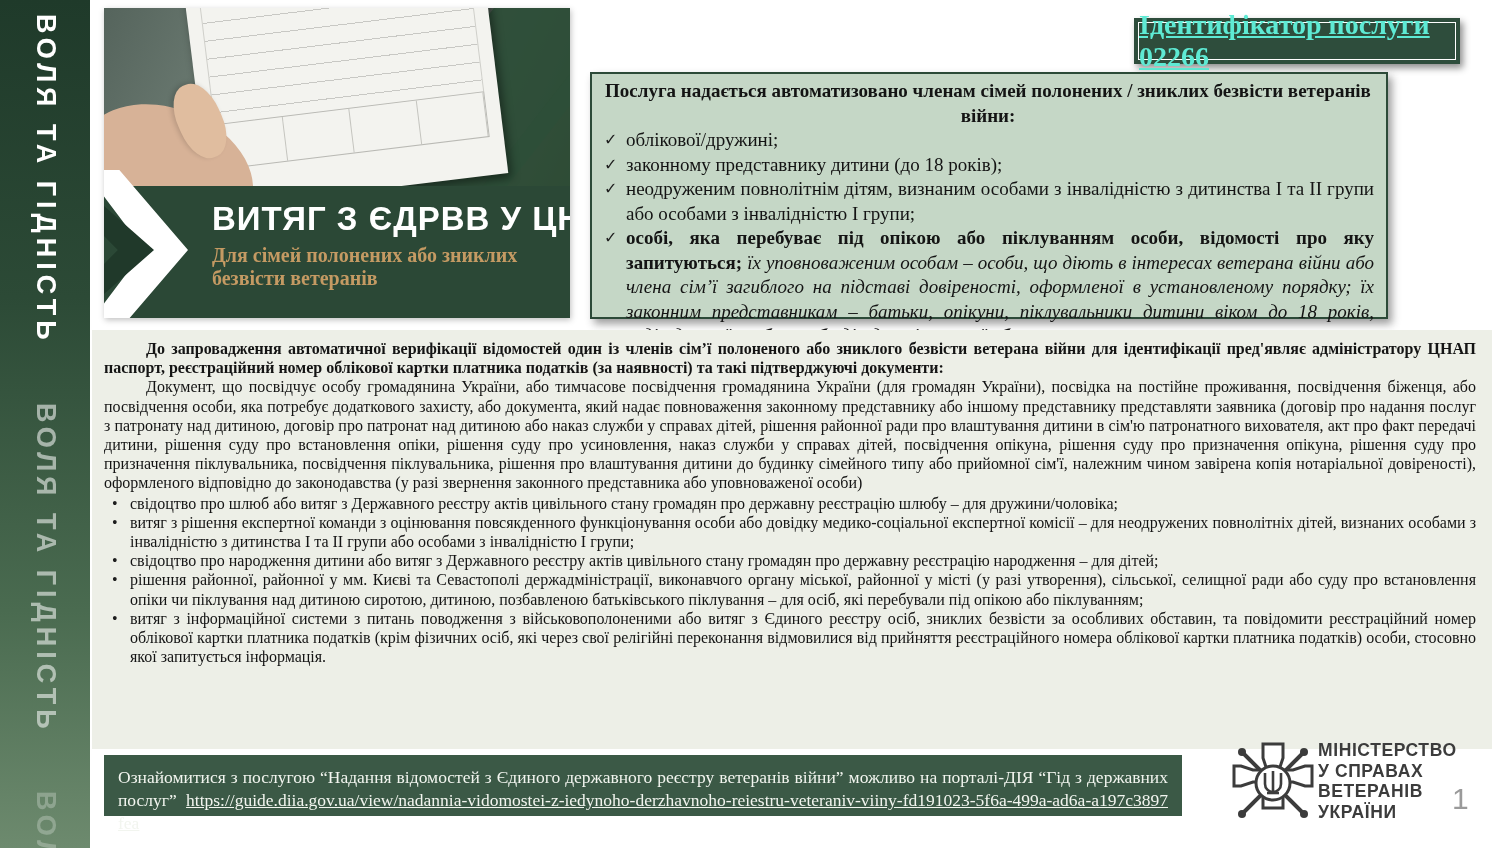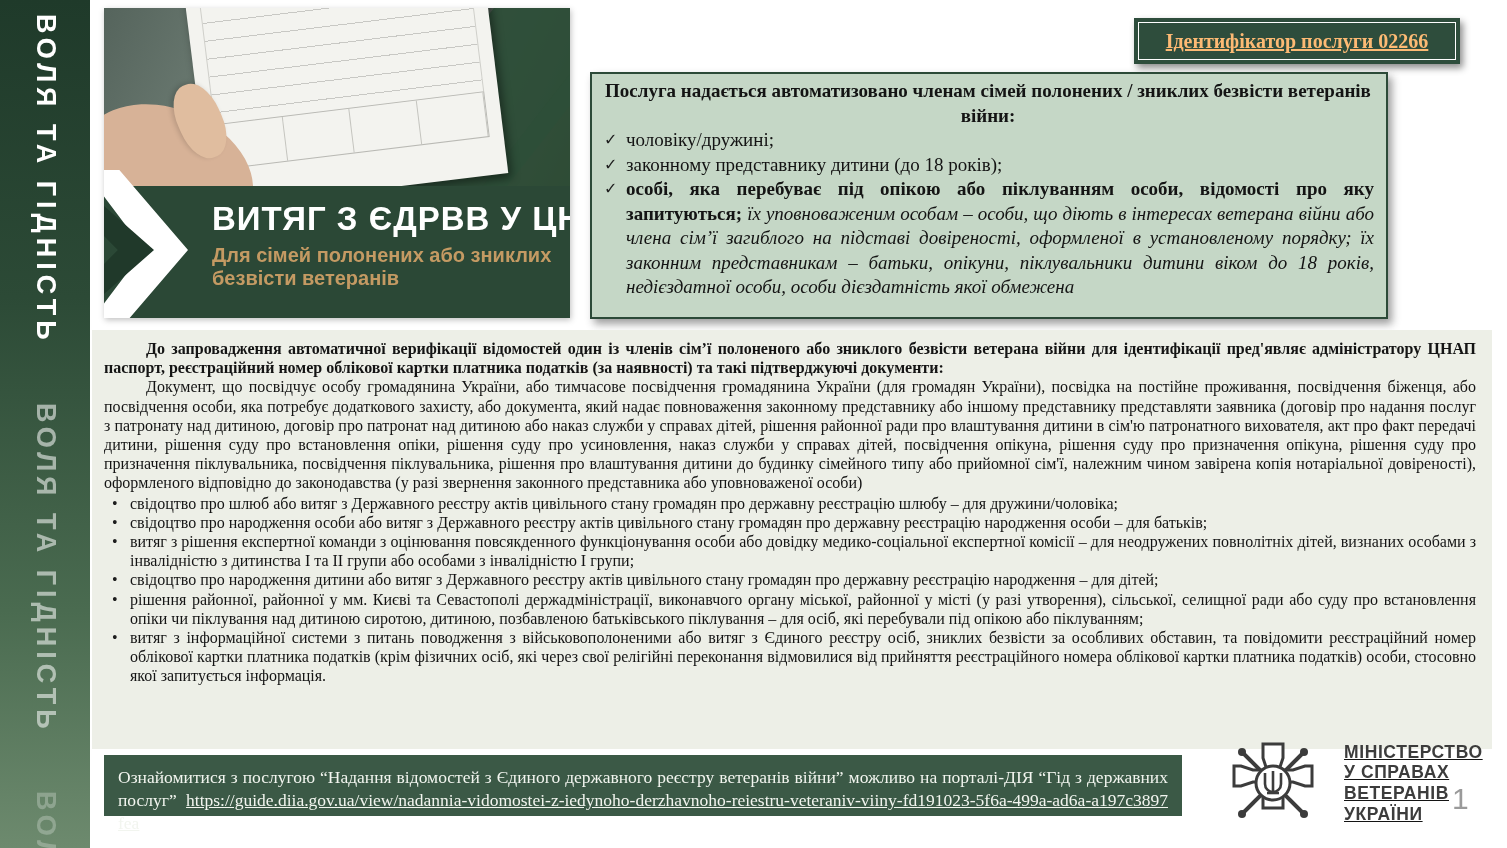--- a/index.html
+++ b/index.html
@@ -75,36 +75,36 @@
     position:absolute; left:-36px; top:14px; width:86px; height:100px;
     background:#20392a;
     clip-path:polygon(0 0, 34% 0, 100% 50%, 34% 100%, 0 100%, 58% 50%);
   }
   .banner-title {
     font-family:"Liberation Sans", sans-serif; font-weight:bold;
     font-size:33px; color:#ffffff; letter-spacing:1px; white-space:nowrap;
   }
   .banner-subtitle {
     margin-top:6px; width:340px;
-    font-family:Liberation Sans, sans-serif; font-weight:bold;
+    font-family:Liberation Serif, serif; font-weight:bold;
     font-size:20px; line-height:1.15; color:#c49a63;
   }
 
   
   .badge {
     position:absolute; left:1134px; top:18px; width:326px; height:46px;
     background:#2e4d3c; padding:4px;
     box-shadow:3px 4px 7px rgba(0,0,0,.45);
   }
   .badge-inner {
     width:100%; height:100%; border:1px solid #ffffff;
     display:flex; align-items:center; justify-content:center;
   }
   .badge-inner span {
-    color:#fdba74; font-weight:bold; font-size:20px; text-decoration:underline;
+    color:#5eead4; font-weight:bold; font-size:28px; text-decoration:underline;
   }
 
   
   .elig-box {
     position:absolute; left:590px; top:72px; width:798px; height:247px;
     background:#c5d7c6; border:2px solid #2c4a38;
     box-shadow:4px 5px 8px rgba(40,40,40,.45);
     padding:5px 12px 4px 10px;
     font-size:19px; line-height:24.5px;
   }
@@ -141,21 +141,21 @@
     position:absolute; left:104px; top:755px; width:1078px; height:61px;
     background:#3b5946; color:#f2f5ef;
     padding:11px 14px; font-size:17.5px; line-height:23px; text-align:justify;
   }
   .footer-bar a {
     color:#f2f5ef; text-decoration:underline; word-break:break-all;
   }
 
   
   .ministry {
-    position:absolute; left:1230px; top:740px; display:flex; align-items:center; gap:28px;text-decoration:underline;
+    position:absolute; left:1230px; top:740px; display:flex; align-items:flex-start; gap:2px;
   }
   .emblem { width:86px; height:86px; }
   .ministry-name {
     font-family:"Liberation Sans", sans-serif; font-weight:bold;
     font-size:17.5px; line-height:1.18; color:#3c3c3c; letter-spacing:.6px;
   }
 
   .page-num {
     position:absolute; left:1452px; top:782px;
     font-family:"Liberation Sans", sans-serif; font-size:30px; color:#9a9a9a;
@@ -196,32 +196,32 @@
 
 <div class="badge">
   <div class="badge-inner">
     <span>Ідентифікатор послуги 02266</span>
   </div>
 </div>
 
 <div class="elig-box">
   <div class="elig-header">Послуга надається автоматизовано членам сімей полонених / зниклих безвісти ветеранів війни:</div>
   <ul class="elig-list">
-    <li>чоловіку/дружині;</li>
+    <li>облікової/дружині;</li>
     <li>законному представнику дитини (до 18 років);</li>
+    <li>неодруженим повнолітнім дітям, визнаним особами з інвалідністю з дитинства І та ІІ групи або особами з інвалідністю І групи;</li>
     <li><span class="elig-bold">особі, яка перебуває під опікою або піклуванням особи, відомості про яку запитуються; </span><span class="elig-italic">їх уповноваженим особам – особи, що діють в інтересах ветерана війни або члена сім’ї загиблого на підставі довіреності, оформленої в установленому порядку; їх законним представникам – батьки, опікуни, піклувальники дитини віком до 18 років, недієздатної особи, особи дієздатність якої обмежена</span></li>
   </ul>
 </div>
 
 <div class="main-block">
   <p class="p1">До запровадження автоматичної верифікації відомостей один із членів сім’ї полоненого або зниклого безвісти ветерана війни для ідентифікації пред'являє адміністратору ЦНАП паспорт, реєстраційний номер облікової картки платника податків (за наявності) та такі підтверджуючі документи:</p>
   <p class="p2">Документ, що посвідчує особу громадянина України, або тимчасове посвідчення громадянина України (для громадян України), посвідка на постійне проживання, посвідчення біженця, або посвідчення особи, яка потребує додаткового захисту, або документа, який надає повноваження законному представнику або іншому представнику представляти заявника (договір про надання послуг з патронату над дитиною, договір про патронат над дитиною або наказ служби у справах дітей, рішення районної ради про влаштування дитини в сім'ю патронатного вихователя, акт про факт передачі дитини, рішення суду про встановлення опіки, рішення суду про усиновлення, наказ служби у справах дітей, посвідчення опікуна, рішення суду про призначення опікуна, рішення суду про призначення піклувальника, посвідчення піклувальника, рішення про влаштування дитини до будинку сімейного типу або прийомної сім'ї, належним чином завірена копія нотаріальної довіреності), оформленого відповідно до законодавства (у разі звернення законного представника або уповноваженої особи)</p>
   <ul class="doc-list">
     <li>свідоцтво про шлюб або витяг з Державного реєстру актів цивільного стану громадян про державну реєстрацію шлюбу – для дружини/чоловіка;</li>
-    <li>свідоцтво про народження особи або витяг з Державного реєстру актів цивільного стану громадян про державну реєстрацію народження особи – для батьків;</li>
     <li>витяг з рішення експертної команди з оцінювання повсякденного функціонування особи або довідку медико-соціальної експертної комісії – для неодружених повнолітніх дітей, визнаних особами з інвалідністю з дитинства І та ІІ групи або особами з інвалідністю І групи;</li>
     <li>свідоцтво про народження дитини або витяг з Державного реєстру актів цивільного стану громадян про державну реєстрацію народження – для дітей;</li>
     <li>рішення районної, районної у мм. Києві та Севастополі держадміністрації, виконавчого органу міської, районної у місті (у разі утворення), сільської, селищної ради або суду про встановлення опіки чи піклування над дитиною сиротою, дитиною, позбавленою батьківського піклування – для осіб, які перебували під опікою або піклуванням;</li>
     <li>витяг з інформаційної системи з питань поводження з військовополоненими або витяг з Єдиного реєстру осіб, зниклих безвісти за особливих обставин, та повідомити реєстраційний номер облікової картки платника податків (крім фізичних осіб, які через свої релігійні переконання відмовилися від прийняття реєстраційного номера облікової картки платника податків) особи, стосовно якої запитується інформація.</li>
   </ul>
 </div>
 
 <div class="footer-bar">
   <span>Ознайомитися з послугою “Надання відомостей з Єдиного державного реєстру ветеранів війни” можливо на порталі-ДІЯ “Гід з державних послуг” </span><a href="#">https://guide.diia.gov.ua/view/nadannia-vidomostei-z-iedynoho-derzhavnoho-reiestru-veteraniv-viiny-fd191023-5f6a-499a-ad6a-a197c3897fea</a>
 </div>

